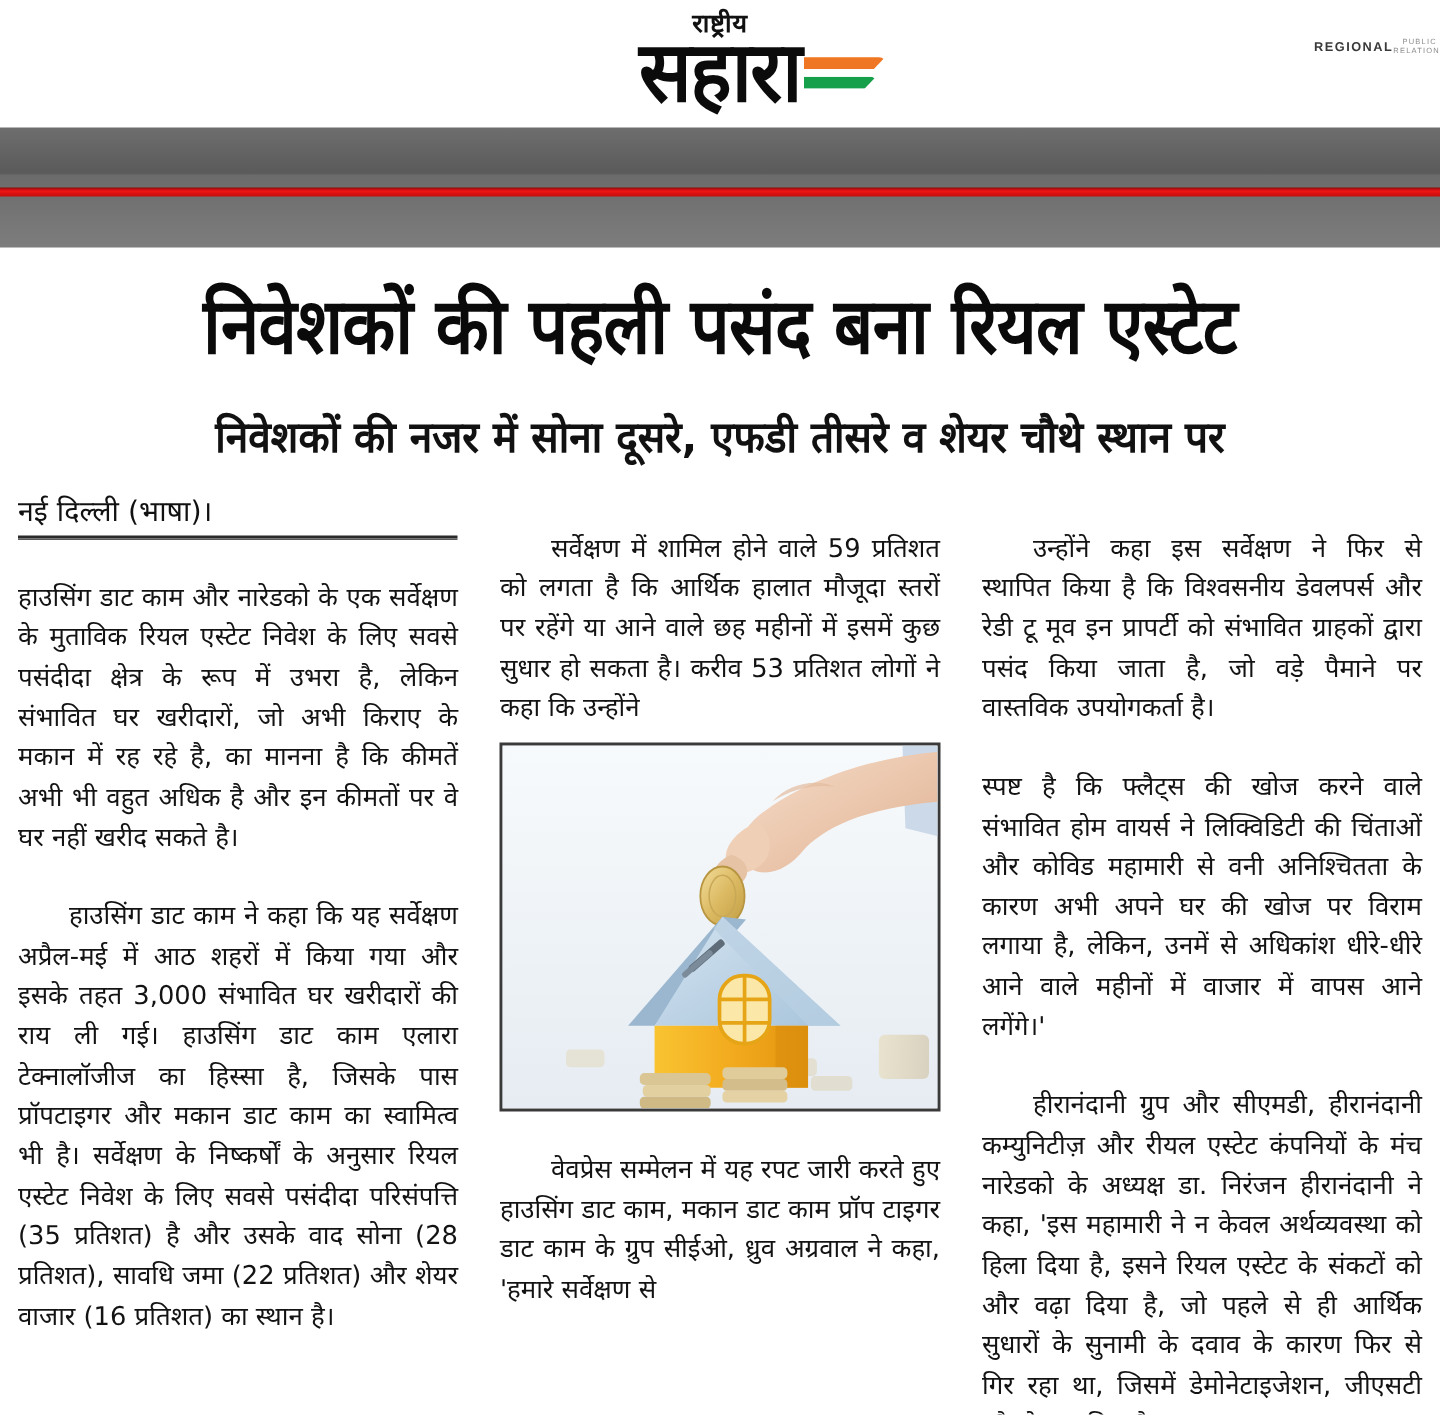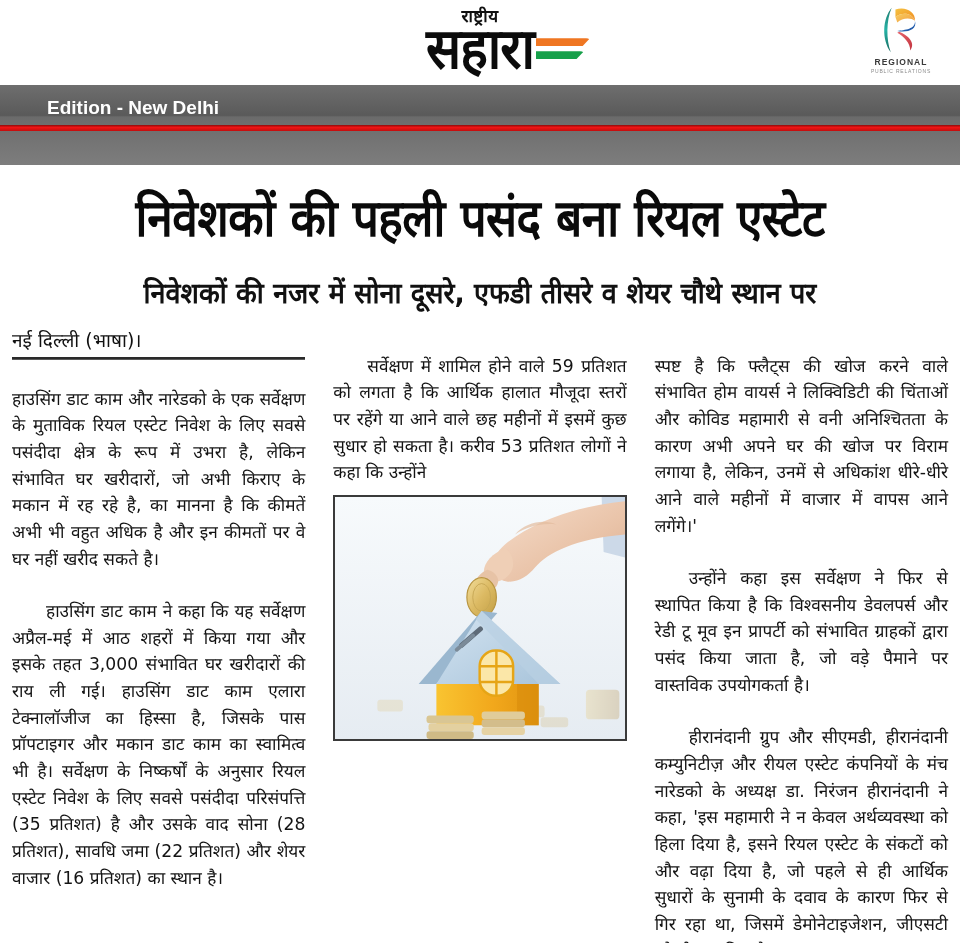--- a/index.html
+++ b/index.html
@@ -55,25 +55,25 @@
     position:absolute;
     left:0;
     height:8px;
     border-radius:0 6px 6px 0;
   }
   .flag-stripe.saffron { top:2px; width:54px; background:#ef7622; clip-path:polygon(0 0, 100% 0, 86% 100%, 0 100%); }
   .flag-stripe.green   { top:15px; width:48px; background:#17a04a; clip-path:polygon(0 0, 100% 0, 84% 100%, 0 100%); }
 
   .logo-block {
     position:absolute;
-    right:22px;
+    right:10px;
     top:4px;
     width:74px;
     display:flex;
-    flex-direction:column;
+    flex-direction:row;
     align-items:center;
     text-align:center;
   }
   .logo-mark { width:56px; height:52px; }
   .logo-name {
     font-family:"Liberation Sans", sans-serif;
     font-size:8.5px;
     font-weight:bold;
     color:#3a3a3a;
     letter-spacing:1px;
@@ -222,21 +222,20 @@
       <path d="M28 30 C38 34, 46 42, 40 50 C40 42, 33 35, 26 31 Z" fill="url(#gRed)"></path>
       <path d="M24 14 C32 8, 42 10, 45 18 C40 14, 31 15, 26 20 Z" fill="url(#gYel)" opacity="0.85"></path>
     </svg>
     <div class="logo-name">REGIONAL</div>
     <div class="logo-sub">PUBLIC RELATIONS</div>
   </div>
 </div>
 
 <div class="edition-wrap">
   <div class="edition-bar"></div>
-  <div class="edition-label">Edition - New Delhi</div>
   <div class="red-rule"></div>
 </div>
 <div class="white-gap"></div>
 
 <div class="headline">निवेशकों की पहली पसंद बना रियल एस्टेट</div>
 <div class="subheadline">निवेशकों की नजर में सोना दूसरे, एफडी तीसरे व शेयर चौथे स्थान पर</div>
 
 <div class="columns">
 
   <div class="col">
@@ -321,21 +320,22 @@
           <rect x="96" y="222" width="48" height="8" rx="3" fill="#d9c694"></rect>
           <rect x="98" y="230" width="46" height="8" rx="3" fill="#e3d0a0"></rect>
           <rect x="96" y="238" width="48" height="8" rx="3" fill="#cfba86"></rect>
           <rect x="152" y="218" width="44" height="8" rx="3" fill="#e0cc9a"></rect>
           <rect x="152" y="226" width="44" height="8" rx="3" fill="#d3bd8b"></rect>
           <rect x="152" y="234" width="44" height="8" rx="3" fill="#e5d2a4"></rect>
         </g>
       </svg>
     </div>
 
+    <p class="body indent">वेवप्रेस सम्मेलन में यह रपट जारी करते हुए हाउसिंग डाट काम, मकान डाट काम प्रॉप टाइगर डाट काम के ग्रुप सीईओ, ध्रुव अग्रवाल ने कहा, 'हमारे सर्वेक्षण से</p>
   </div>
 
   <div class="col">
+    <p class="body indent">उन्होंने कहा इस सर्वेक्षण ने फिर से स्थापित किया है कि विश्वसनीय डेवलपर्स और रेडी टू मूव इन प्रापर्टी को संभावित ग्राहकों द्वारा पसंद किया जाता है, जो वड़े पैमाने पर वास्तविक उपयोगकर्ता है।</p>
     <p class="body">स्पष्ट है कि फ्लैट्स की खोज करने वाले संभावित होम वायर्स ने लिक्विडिटी की चिंताओं और कोविड महामारी से वनी अनिश्चितता के कारण अभी अपने घर की खोज पर विराम लगाया है, लेकिन, उनमें से अधिकांश धीरे-धीरे आने वाले महीनों में वाजार में वापस आने लगेंगे।'</p>
-    <p class="body indent">उन्होंने कहा इस सर्वेक्षण ने फिर से स्थापित किया है कि विश्वसनीय डेवलपर्स और रेडी टू मूव इन प्रापर्टी को संभावित ग्राहकों द्वारा पसंद किया जाता है, जो वड़े पैमाने पर वास्तविक उपयोगकर्ता है।</p>
     <p class="body indent">हीरानंदानी ग्रुप और सीएमडी, हीरानंदानी कम्युनिटीज़ और रीयल एस्टेट कंपनियों के मंच नारेडको के अध्यक्ष डा. निरंजन हीरानंदानी ने कहा, 'इस महामारी ने न केवल अर्थव्यवस्था को हिला दिया है, इसने रियल एस्टेट के संकटों को और वढ़ा दिया है, जो पहले से ही आर्थिक सुधारों के सुनामी के दवाव के कारण फिर से गिर रहा था, जिसमें डेमोनेटाइजेशन, जीएसटी और रेरा शामिल है।</p>
   </div>
 
 </div>
 
 </body></html>

